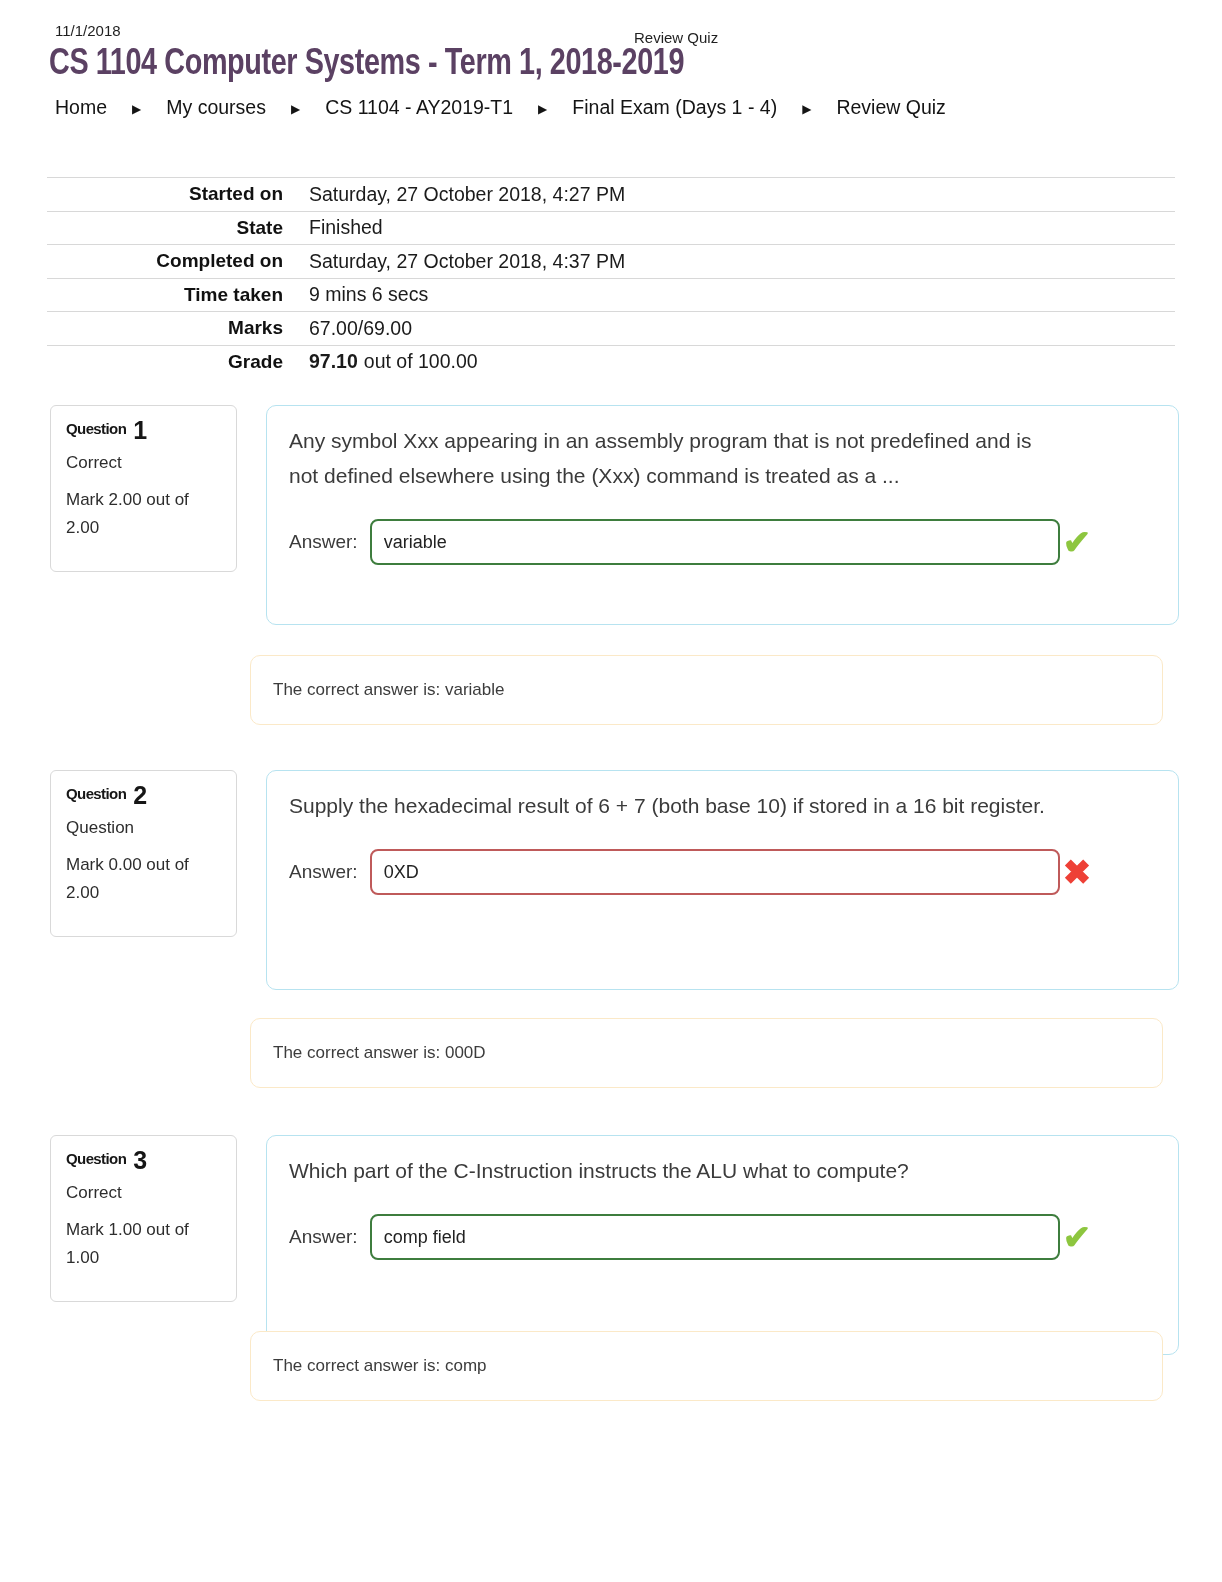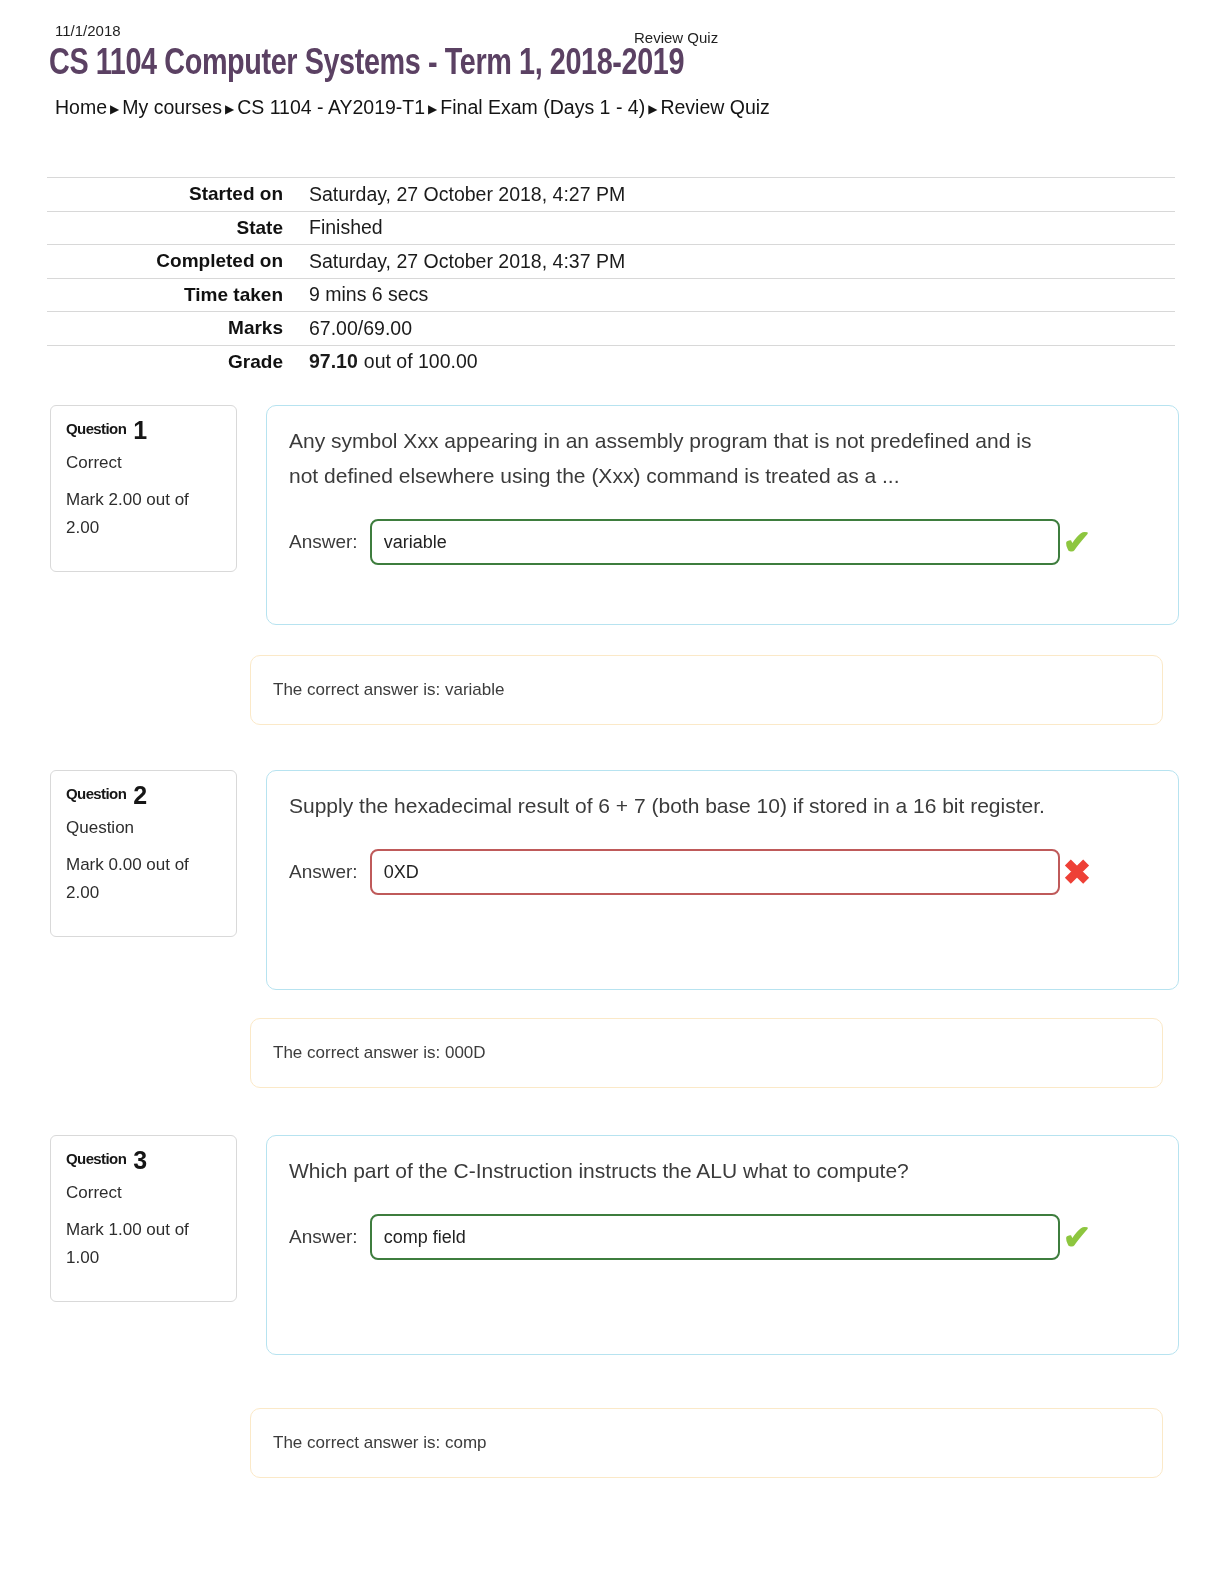--- a/index.html
+++ b/index.html
@@ -16,21 +16,21 @@
   .course-title {
     position:absolute; left:49px; top:41px; margin:0;
     font-size:36px; font-weight:bold; color:#5b4163;
     white-space:nowrap; letter-spacing:-0.5px;
     transform:scaleX(0.80); transform-origin:0 0;
   }
 
   
   .breadcrumb {
     position:absolute; left:55px; top:96px; display:flex; align-items:center;
-    gap:3px; font-size:19.5px; color:#141414; white-space:nowrap;
+    gap:25px; font-size:19.5px; color:#141414; white-space:nowrap;
   }
   .crumb-sep { font-size:12px; color:#141414; position:relative; top:1px; }
 
   
   .summary { position:absolute; left:47px; top:177px; width:1128px; }
   .summary-row {
     display:flex; align-items:center; border-top:1px solid #d8d8d8;
     height:33.5px; box-sizing:border-box;
   }
   .summary-label {
@@ -74,21 +74,21 @@
   .result-icon.correct { color:#8dc63f; }
   .result-icon.incorrect { color:#ee4036; }
 
   
   .feedback-box {
     position:absolute; left:250px; width:913px; height:70px;
     border:1px solid #fbe9c8; border-radius:10px; box-sizing:border-box;
     display:flex; align-items:center; padding:0 22px;
     font-size:17px; color:#3c3c3c; background:#fff;
   }
-  .fb-q1 { top:655px; } .fb-q2 { top:1018px; } .fb-q3 { top:1408px; }
+  .fb-q1 { top:655px; } .fb-q2 { top:1018px; } .fb-q3 { top:1331px; }
 </style>
 </head>
 <body>
 
 <div class="page">
 
   <div class="date">11/1/2018</div>
   <div class="print-title">Review Quiz</div>
 
   <h1 class="course-title">CS 1104 Computer Systems - Term 1, 2018-2019</h1>

